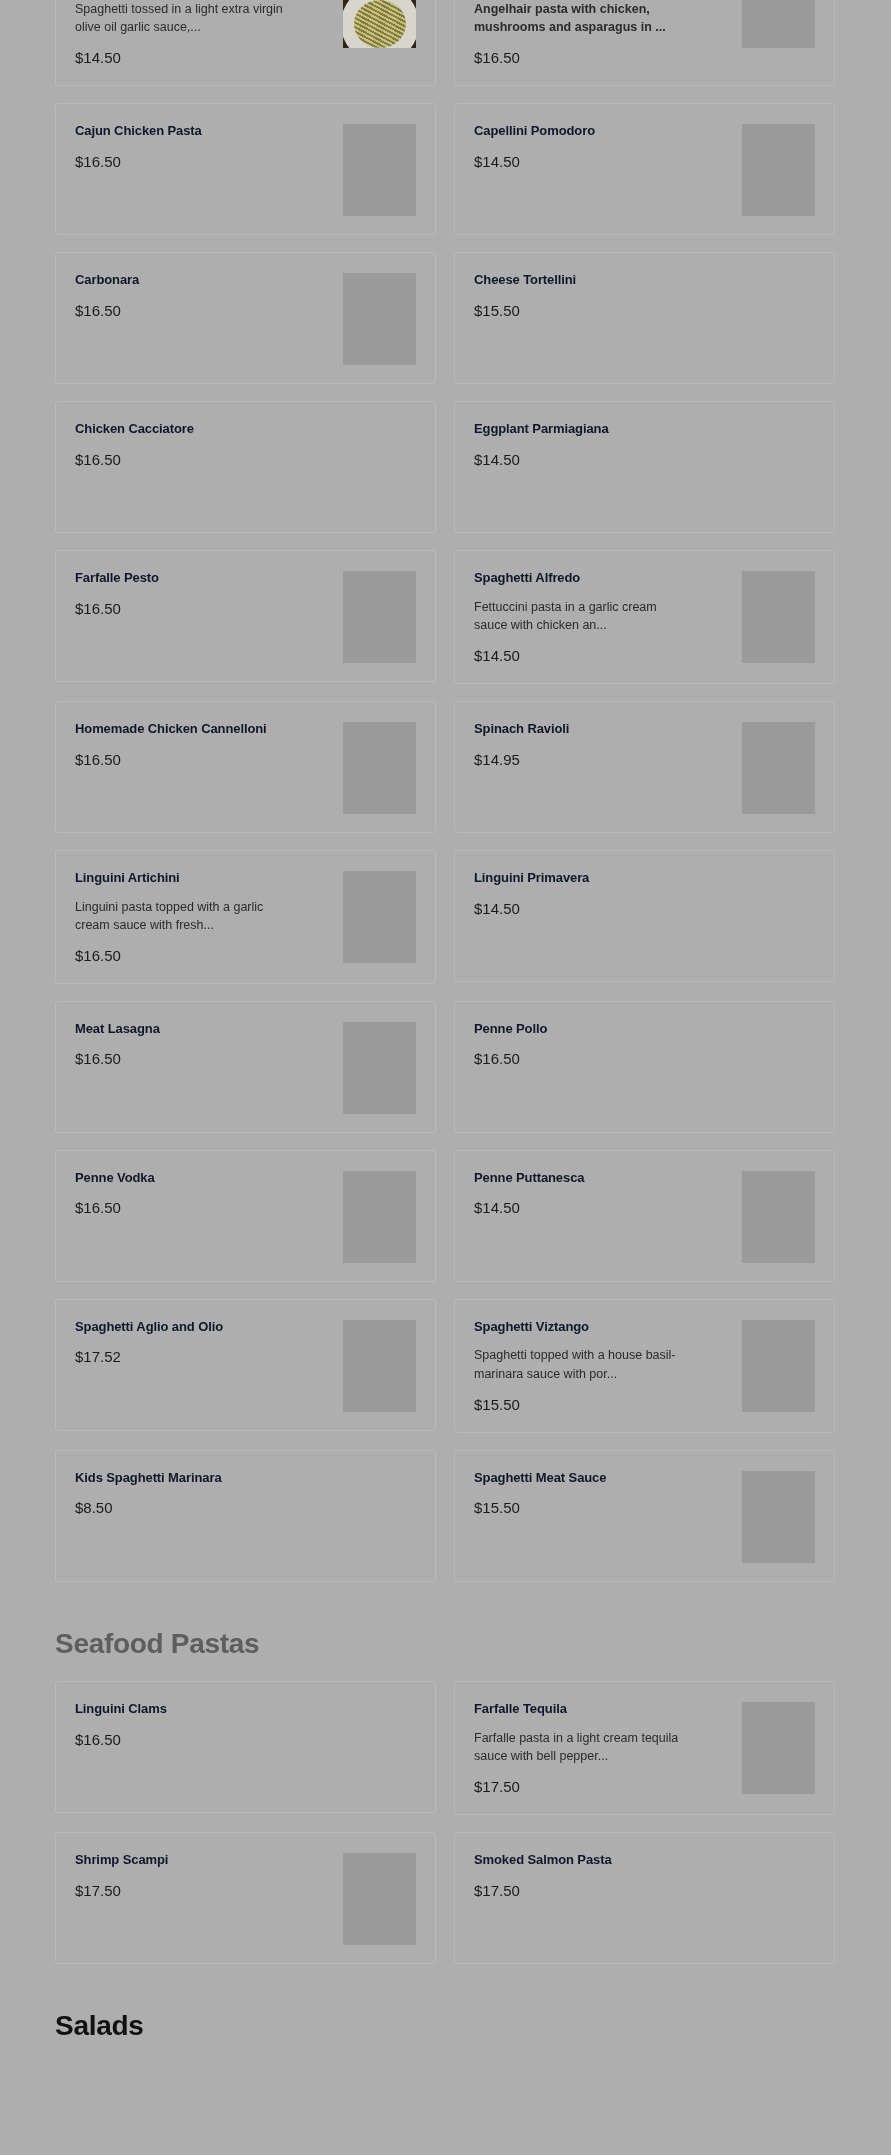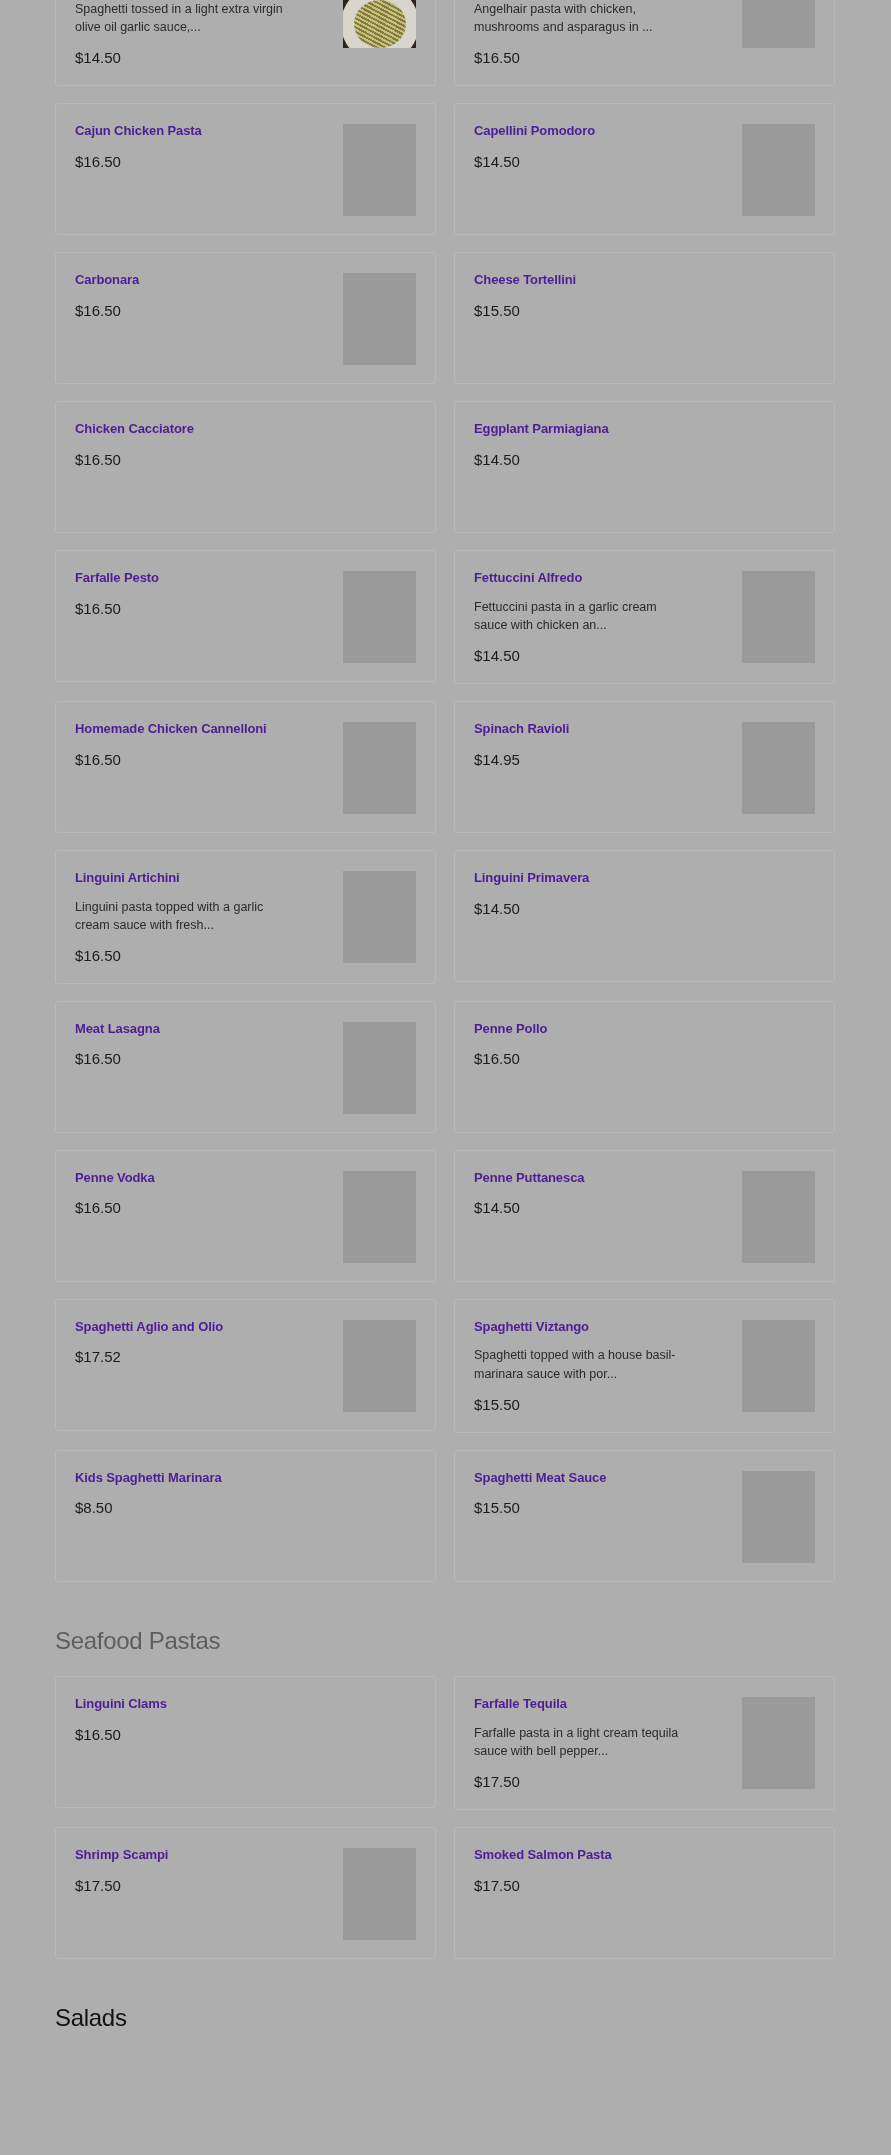--- a/index.html
+++ b/index.html
@@ -50,21 +50,21 @@
   }
   .card-text{
     flex:1 1 auto;
     min-width:0;
     padding-right:0;
   }
   .card-title{
     font-size:13px;
     font-weight:bold;
     line-height:1.35;
-    color:#4c1d95;
+    color:#0f172a;
     letter-spacing:-0.1px;
     margin:0 0 0 0;
   }
   .card-desc{
     font-size:12.5px;
     line-height:1.45;
     color:#2b2b2b;
     margin-top:11px;
     max-width:215px;
   }
@@ -108,22 +108,22 @@
     width:52px;
     height:48px;
     border-radius:50%;
     background:#9d9758;
     background-image:
       repeating-linear-gradient(28deg, rgba(205,200,130,.85) 0 2px, rgba(120,112,55,.7) 2px 4px);
   }
 
   
   .section-head{
-    font-size:24px;
-    font-weight:normal;
+    font-size:28px;
+    font-weight:bold;
     line-height:1.2;
     letter-spacing:-0.3px;
     margin:28px 0 21px 0;
     color:#111;
   }
   .section-head.dim{ color:#5e5e5e; }
 </style>
 </head>
 <body>
 
@@ -139,21 +139,21 @@
               </div>
               <div class="card-media photo" style="height: 48px; margin-top: 0px;">
                 <div class="plate"></div>
                 <div class="noodles"></div>
               </div>
             </div>
           </div>
           <div class="cell">
             <div class="card" style="border-top: none; border-top-left-radius: 0px; border-top-right-radius: 0px; padding-top: 0px; min-height: 0px;">
               <div class="card-text">
-                <div class="card-desc" style="margin-top: 0px;">Angelhair pasta with chicken, mushrooms and asparagus in ...</div>
+                <div class="card-desc" style="margin-top: 0px; font-weight: bold;">Angelhair pasta with chicken, mushrooms and asparagus in ...</div>
                 <div class="card-price">$16.50</div>
               </div>
               <div class="card-media" style="height: 48px; margin-top: 0px;"></div>
             </div>
           </div>
           <div class="cell">
             <div class="card">
               <div class="card-text">
                 <div class="card-title">Cajun Chicken Pasta</div>
                 <div class="card-price">$16.50</div>
@@ -211,21 +211,21 @@
               <div class="card-text">
                 <div class="card-title">Farfalle Pesto</div>
                 <div class="card-price">$16.50</div>
               </div>
               <div class="card-media"></div>
             </div>
           </div>
           <div class="cell">
             <div class="card">
               <div class="card-text">
-                <div class="card-title">Fettuccini Alfredo</div>
+                <div class="card-title">Spaghetti Alfredo</div>
                 <div class="card-desc">Fettuccini pasta in a garlic cream sauce with chicken an...</div>
                 <div class="card-price">$14.50</div>
               </div>
               <div class="card-media"></div>
             </div>
           </div>
           <div class="cell">
             <div class="card">
               <div class="card-text">
                 <div class="card-title">Homemade Chicken Cannelloni</div>

